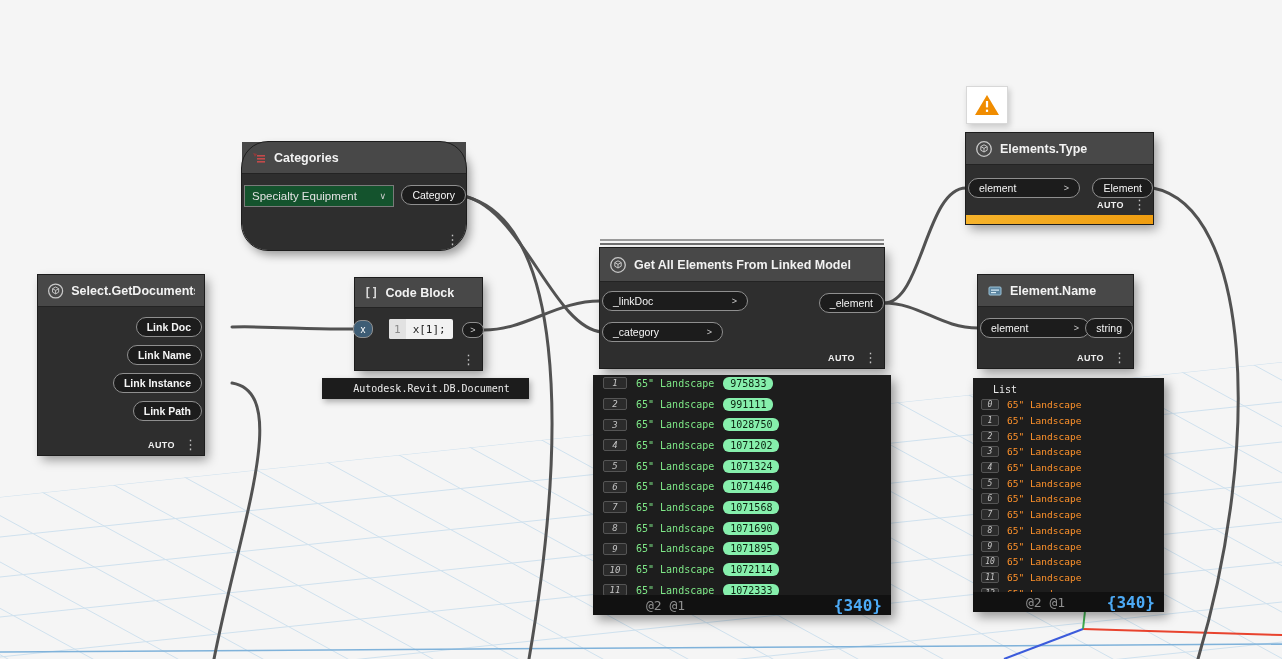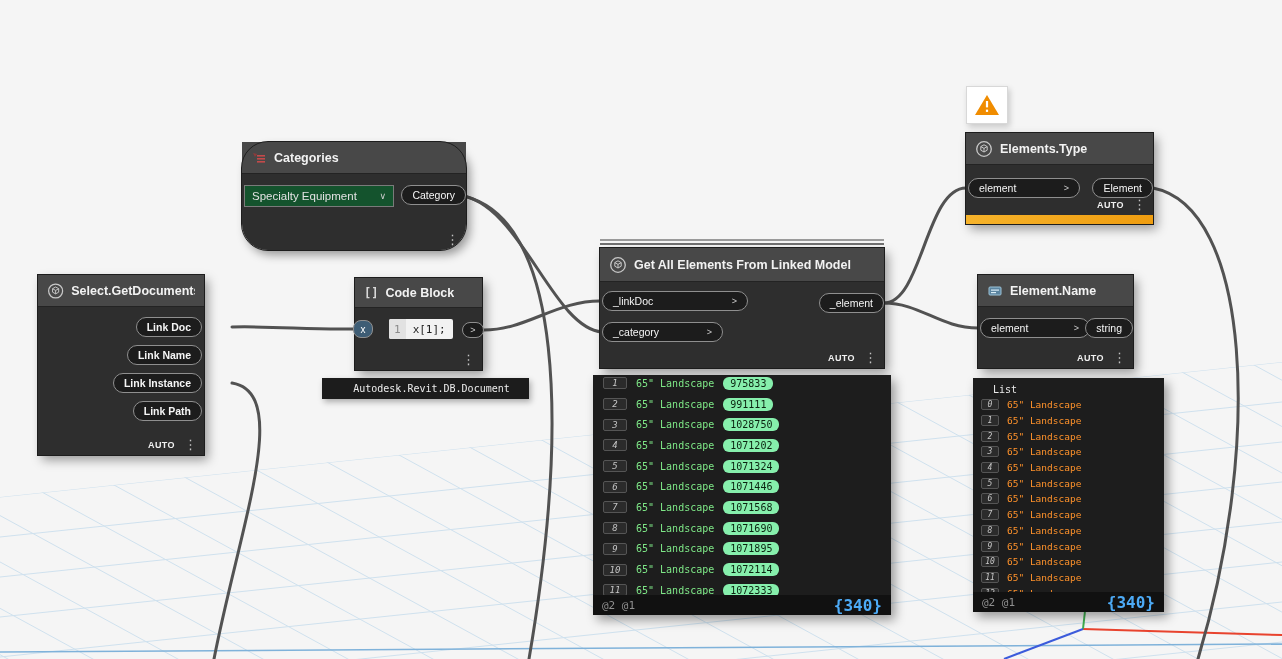--- a/index.html
+++ b/index.html
@@ -51,21 +51,21 @@
         align-items:center;justify-content:center;cursor:pointer;}
   .warn-bar{position:absolute;left:0;right:0;bottom:0;height:9px;
         background:linear-gradient(90deg,#f6b32b,#ef9d10);}
 
   
   .preview{position:absolute;background:#1d1d1d;box-shadow:4px 5px 10px rgba(0,0,0,.38);
         display:flex;flex-direction:column;overflow:hidden;}
   .pv-body{flex:1;overflow:hidden;}
   .pv-foot{height:20px;background:#111;display:flex;align-items:center;justify-content:space-between;
         padding:0 9px;font-family:"DejaVu Sans Mono",monospace;}
-  .pv-levels{color:#8f8f8f;font-size:11px;}
+  .pv-levels{color:#8f8f8f;font-size:13px;margin-left:44px;}
   .pv-count{color:#4dabf7;font-size:16px;font-weight:bold;}
   .idx{background:#2b2b2b;border:1px solid #555;color:#c6c6c6;font-style:italic;
         font-family:"DejaVu Sans Mono",monospace;font-size:9px;min-width:24px;text-align:center;
         border-radius:2px;padding:0 3px;box-sizing:border-box;}
   .lp-row{height:20.7px;display:flex;align-items:center;gap:9px;padding-left:10px;}
   .lp-row:first-of-type{margin-top:-2px;}
   .lbl-green{color:#7ee787;font-family:"DejaVu Sans Mono",monospace;font-size:10px;}
   .chip{background:#86efac;color:#0b2310;font-family:"DejaVu Sans Mono",monospace;font-size:10px;
         padding:1px 7px;border-radius:6px;}
   .rp-row{height:15.7px;display:flex;align-items:center;gap:8px;padding-left:8px;}

